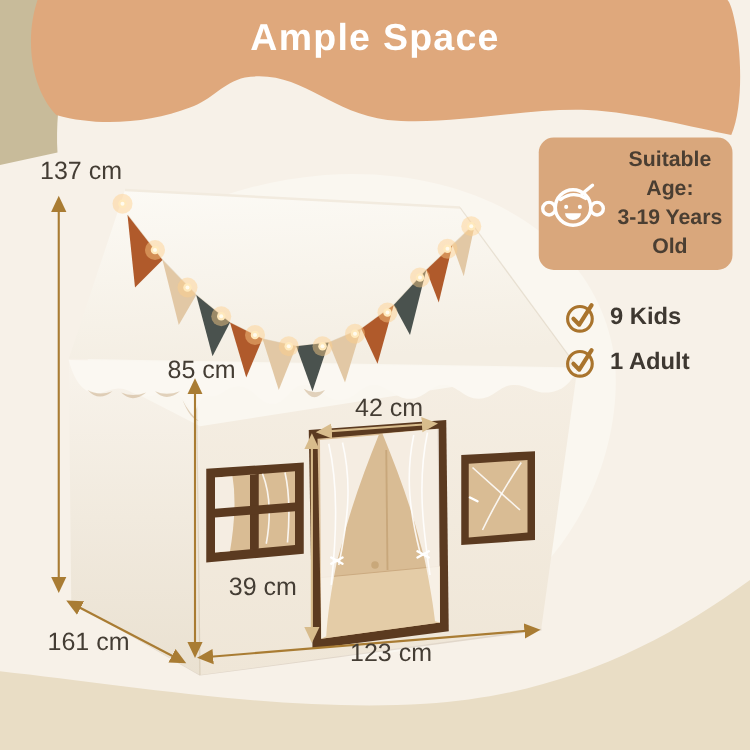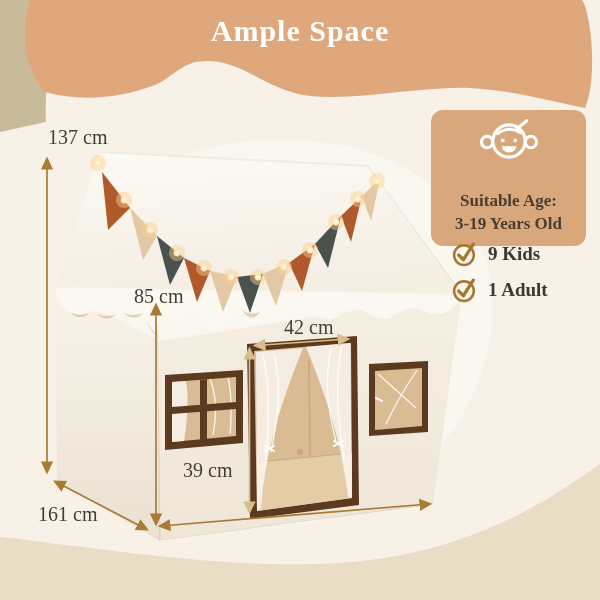--- a/index.html
+++ b/index.html
@@ -1,19 +1,19 @@
 <!DOCTYPE html>
 <html style="--banner-tan: #DFA87C; --background-cream: #F7F1E8; --corner-khaki: #C8BB9A; --bottom-band-beige: #E9DDC5; --card-tan: #D9A77C; --text-dark: #443D34; --title-white: #FFFFFF; --arrow-amber: #A97C33; --arrow-gold: #D8BC8C; --check-brown: #A9742D; --flag-rust: #B05A2B; --flag-beige: #E2C8A5; --flag-charcoal: #4A524E; --tent-white: #FAF7F1; --frame-brown: #5B3A20; --interior-tan: #D9BC94;"><head>
 <meta charset="utf-8">
 <style>
   html,body{margin:0;padding:0;}
   .stage{
     position:relative;width:600px;height:600px;overflow:hidden;
     background:var(--background-cream,#F7F1E8);
-    font-family:Liberation Serif, serif;
+    font-family:Liberation Sans, sans-serif;
   }
   svg{display:block;}
   .scene{position:absolute;left:0;top:0;pointer-events:none;}
 
   
   .khaki{fill:var(--corner-khaki,#C8BB9A);}
   .blob{fill:var(--banner-tan,#DFA87C);}
   .whiteblob{fill:#FAF7F0;}
   .wave{fill:var(--bottom-band-beige,#E9DDC5);}
 
@@ -48,31 +48,31 @@
   
   .title{
     position:absolute;left:0;right:0;top:14px;text-align:center;
     font-size:30px;font-weight:bold;letter-spacing:1px;
     color:var(--title-white,#fff);
   }
   .dim{
     position:absolute;font-size:20px;color:var(--text-dark,#443D34);
     white-space:nowrap;
   }
-  .dim-137{left:48px;top:126px;}
+  .dim-137{left:32px;top:126px;}
   .dim-85{left:134px;top:285px;}
   .dim-42{left:284px;top:316px;}
   .dim-65{left:183px;top:459px;}
   .dim-107{left:38px;top:503px;}
   .dim-123{left:280px;top:512px;}
 
   .age-card{
-    position:absolute;left:431px;top:110px;width:155px;height:136px;
+    position:absolute;left:431px;top:110px;width:155px;height:106px;
     background:var(--card-tan,#D9A77C);border-radius:12px;
-    display:flex;flex-direction:column;align-items:center;gap:24px;
+    display:flex;flex-direction:row;align-items:center;
   }
   .age-card .icon{margin-top:6px;}
   .age-text{
     text-align:center;font-size:17px;font-weight:bold;line-height:1.35;
     color:#4A3E32;
   }
   .capacity{position:absolute;left:452px;top:240px;display:flex;flex-direction:column;gap:9px;}
   .cap-row{display:flex;align-items:center;gap:9px;height:27px;}
   .cap-label{font-size:19px;font-weight:bold;color:#3E3831;}
   .chk-c{fill:none;stroke:var(--check-brown,#A9742D);stroke-width:2.4;}
@@ -278,20 +278,21 @@
     </g>
   </svg>
 
   <div class="title">Ample Space</div>
 
   <div class="dim dim-137">137 cm</div>
   <div class="dim dim-85">85 cm</div>
   <div class="dim dim-42">42 cm</div>
   <div class="dim dim-65">39 cm</div>
   <div class="dim dim-107">161 cm</div>
+  <div class="dim dim-123">123 cm</div>
 
   <div class="age-card">
     <svg class="icon" width="64" height="50" viewBox="0 0 60 48">
       <circle class="baby" cx="9" cy="25" r="5.5"></circle>
       <circle class="baby" cx="51" cy="25" r="5.5"></circle>
       <circle class="baby-head" cx="30" cy="24" r="15.5"></circle>
       <path class="baby" d="M19,17 Q30,9 41,16"></path>
       <path class="baby" d="M38,12 L47,4.5"></path>
       <circle class="baby-fill" cx="24" cy="23.5" r="1.8"></circle>
       <circle class="baby-fill" cx="36" cy="23.5" r="1.8"></circle>

